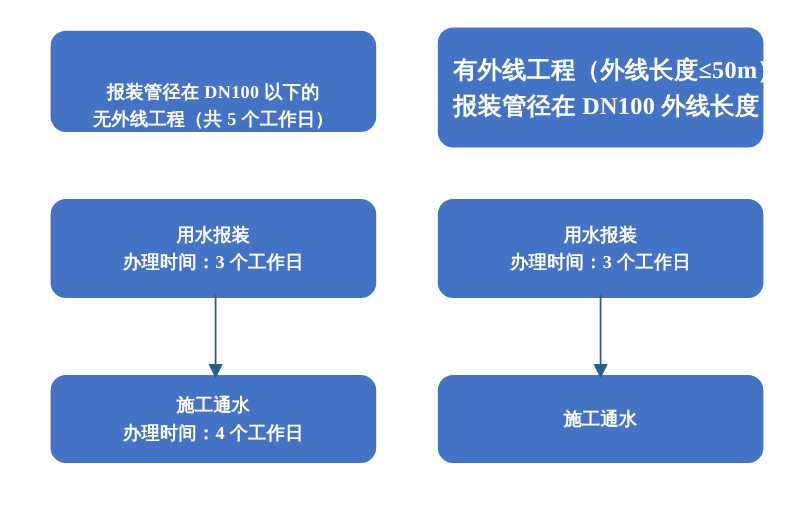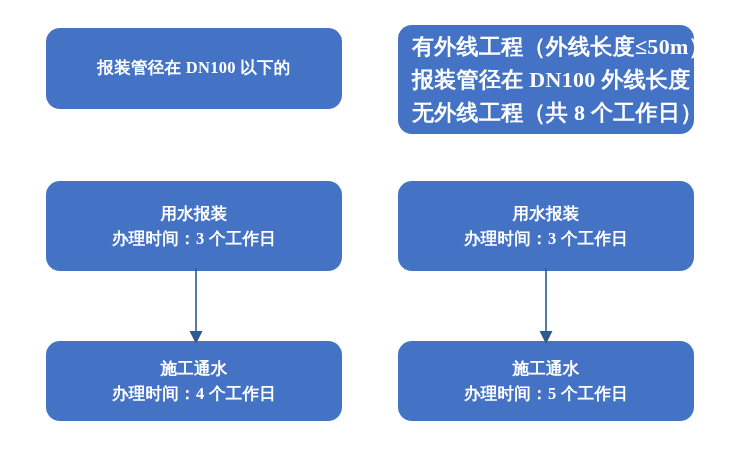--- a/index.html
+++ b/index.html
@@ -40,22 +40,23 @@
     display: block;
     white-space: nowrap;
     line-height: 1.42;
   }
 
   
   #node-left-top {
     left: 46px;
     top: 28px;
     width: 296px;
-    height: 81px;
+    height: 92px;
     font-size: 16.5px;
+    justify-content: flex-end;
   }
   #node-right-top {
     left: 398px;
     top: 25px;
     width: 296px;
     height: 109px;
     font-size: 22px;
     align-items: flex-start;
     padding-left: 14px;
     text-align: left;
@@ -118,46 +119,45 @@
     height: 78px;
   }
 </style>
 </head>
 <body>
 
 <div id="diagram">
 
   <div class="node" id="node-left-top">
     <span class="line title">报装管径在 DN100 以下的</span>
+    <span class="line">无外线工程（共 5 个工作日）</span>
   </div>
 
   <div class="node" id="node-left-mid">
     <span class="line title">用水报装</span>
     <span class="line">办理时间：3 个工作日</span>
   </div>
 
   <div class="node" id="node-left-bottom">
     <span class="line title">施工通水</span>
     <span class="line">办理时间：4 个工作日</span>
   </div>
 
   <div class="node" id="node-right-top">
     <span class="line">有外线工程（外线长度≤50m）或</span>
     <span class="line">报装管径在 DN100 外线长度</span>
-    <span class="line">无外线工程（共 8 个工作日）</span>
   </div>
 
   <div class="node" id="node-right-mid">
     <span class="line title">用水报装</span>
     <span class="line">办理时间：3 个工作日</span>
   </div>
 
   <div class="node" id="node-right-bottom">
     <span class="line title">施工通水</span>
-    <span class="line">办理时间：5 个工作日</span>
   </div>
 
   <svg class="connector" id="connector-left" viewBox="0 0 40 78">
     <line x1="20" y1="0" x2="20" y2="66" stroke="#2E5C8A" stroke-width="1.6"></line>
     <polygon points="20,76 13.5,63 26.5,63" fill="#2E5C8A"></polygon>
   </svg>
 
   <svg class="connector" id="connector-right" viewBox="0 0 40 78">
     <line x1="20" y1="0" x2="20" y2="66" stroke="#2E5C8A" stroke-width="1.6"></line>
     <polygon points="20,76 13.5,63 26.5,63" fill="#2E5C8A"></polygon>

